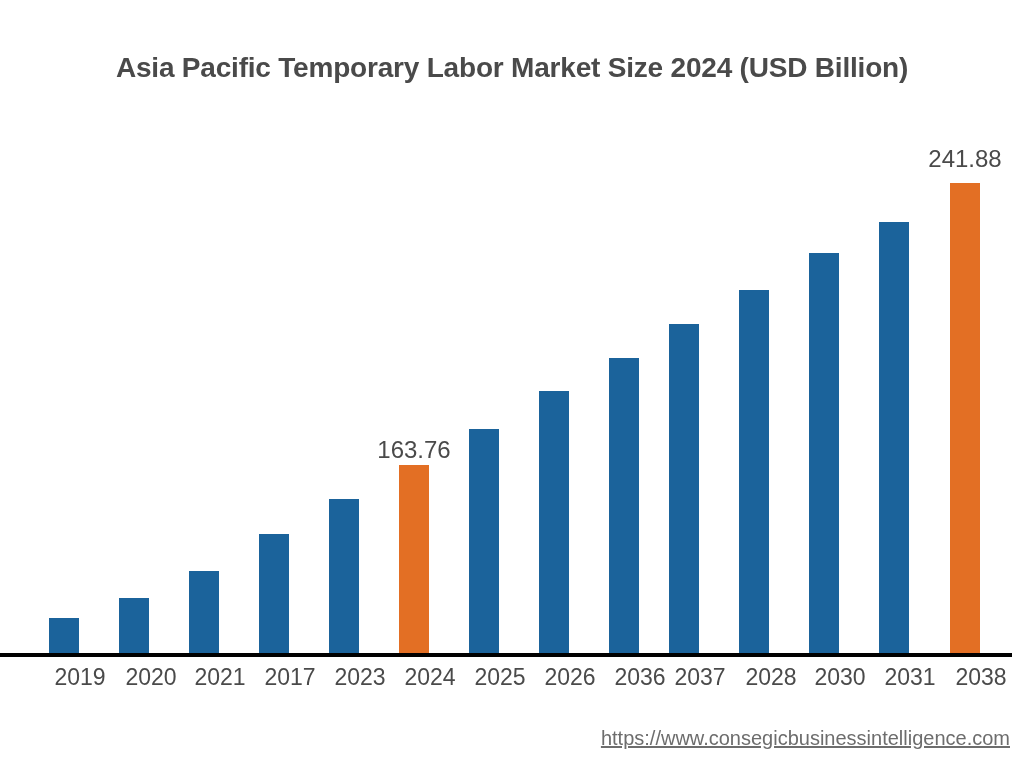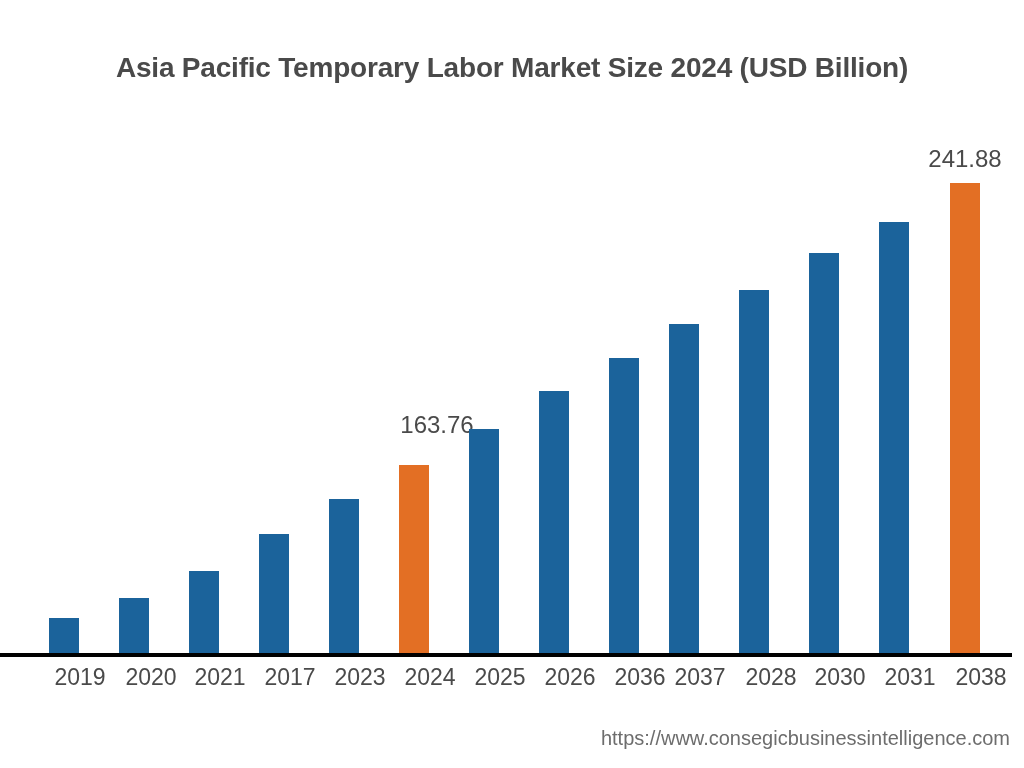--- a/index.html
+++ b/index.html
@@ -102,20 +102,21 @@
   }
 
   
   #source-url {
     position: absolute;
     right: 14px;
     top: 727px;
     font-size: 20px;
     color: #6d6d6d;
     white-space: nowrap;
+    text-decoration: underline;
   }
 </style>
 </head>
 <body>
 
 <div id="chart-root">
 
   <div id="chart-title">Asia Pacific Temporary Labor Market Size 2024 (USD Billion)</div>
 
   <div id="plot-area">
@@ -129,21 +130,21 @@
         <div class="bar series-blue" style="height: 86px; background: rgb(27, 99, 155);"></div>
       </div>
       <div class="bar-group" style="left: 259px;">
         <div class="bar series-blue" style="height: 123px; background: rgb(27, 99, 155);"></div>
       </div>
       <div class="bar-group" style="left: 329px;">
         <div class="bar series-blue" style="height: 158px; background: rgb(27, 99, 155);"></div>
       </div>
       <div class="bar-group" style="left: 399px;">
         <div class="bar series-orange" style="height: 192px; background: rgb(227, 111, 36);"></div>
-        <div class="bar-value-label" style="bottom: 218px; margin-left: 23px;">163.76</div>
+        <div class="bar-value-label" style="bottom: 193px;">163.76</div>
       </div>
       <div class="bar-group" style="left: 469px;">
         <div class="bar series-blue" style="height: 228px; background: rgb(27, 99, 155);"></div>
       </div>
       <div class="bar-group" style="left: 539px;">
         <div class="bar series-blue" style="height: 266px; background: rgb(27, 99, 155);"></div>
       </div>
       <div class="bar-group" style="left: 609px;">
         <div class="bar series-blue" style="height: 299px; background: rgb(27, 99, 155);"></div>
       </div>

